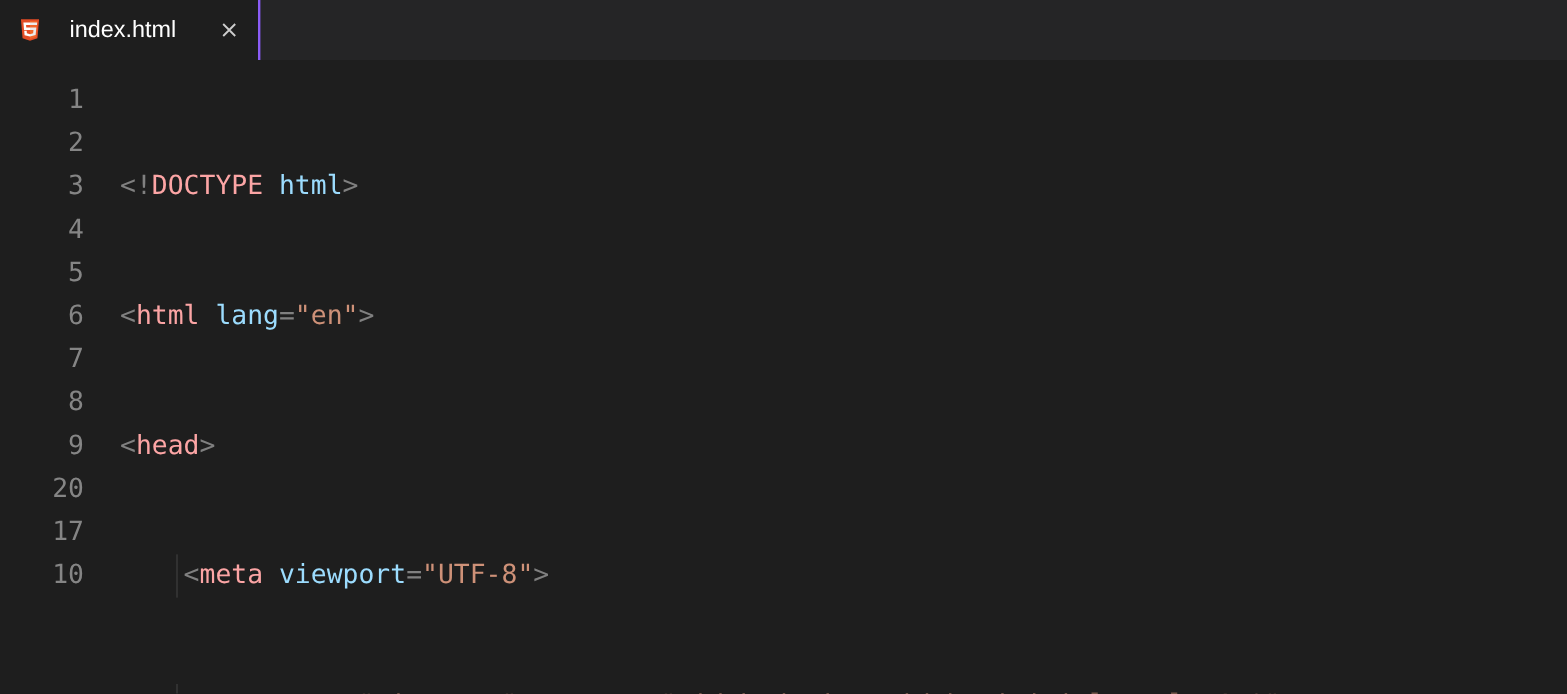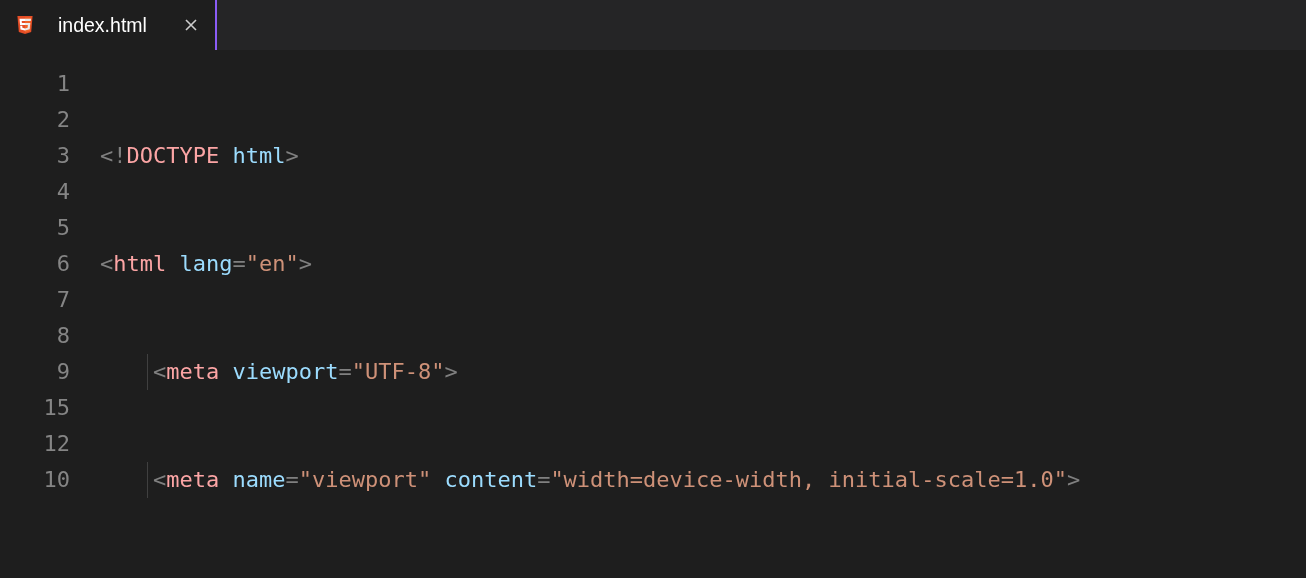--- a/index.html
+++ b/index.html
@@ -115,27 +115,28 @@
   <div class="gutter">
     <div class="ln">1</div>
     <div class="ln">2</div>
     <div class="ln">3</div>
     <div class="ln">4</div>
     <div class="ln">5</div>
     <div class="ln">6</div>
     <div class="ln">7</div>
     <div class="ln">8</div>
     <div class="ln">9</div>
-    <div class="ln">15</div>
-    <div class="ln">12</div>
+    <div class="ln">20</div>
+    <div class="ln">17</div>
     <div class="ln">10</div>
   </div>
   <div class="code">
     <div class="line"><span class="tok-punct">&lt;!</span><span class="tok-tag">DOCTYPE</span><span> </span><span class="tok-attr">html</span><span class="tok-punct">&gt;</span></div>
     <div class="line"><span class="tok-punct">&lt;</span><span class="tok-tag">html</span><span> </span><span class="tok-attr">lang</span><span class="tok-punct">=</span><span class="tok-str">"en"</span><span class="tok-punct">&gt;</span></div>
+    <div class="line"><span class="tok-punct">&lt;</span><span class="tok-tag">head</span><span class="tok-punct">&gt;</span></div>
     <div class="line guide">    <span class="tok-punct">&lt;</span><span class="tok-tag">meta</span><span> </span><span class="tok-attr">viewport</span><span class="tok-punct">=</span><span class="tok-str">"UTF-8"</span><span class="tok-punct">&gt;</span></div>
     <div class="line guide">    <span class="tok-punct">&lt;</span><span class="tok-tag">meta</span><span> </span><span class="tok-attr">name</span><span class="tok-punct">=</span><span class="tok-str">"viewport"</span><span> </span><span class="tok-attr">content</span><span class="tok-punct">=</span><span class="tok-str">"width=device-width, initial-scale=1.0"</span><span class="tok-punct">&gt;</span></div>
     
     
     
     
     
     
     
   </div>

